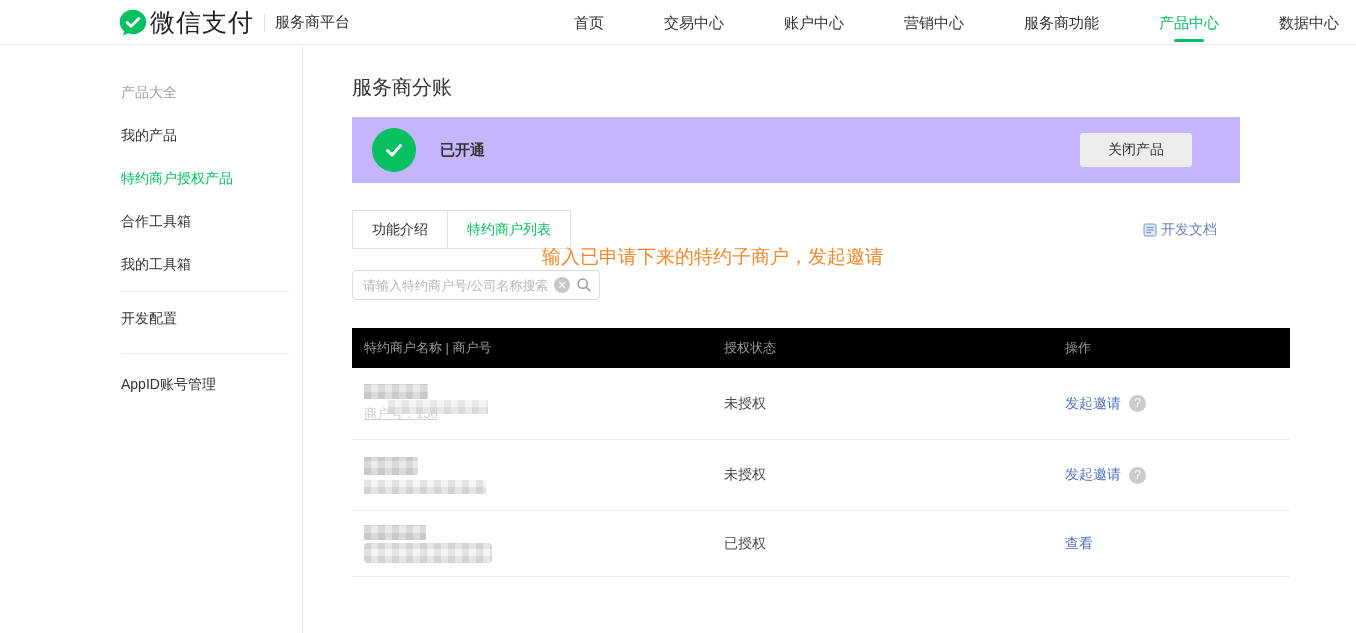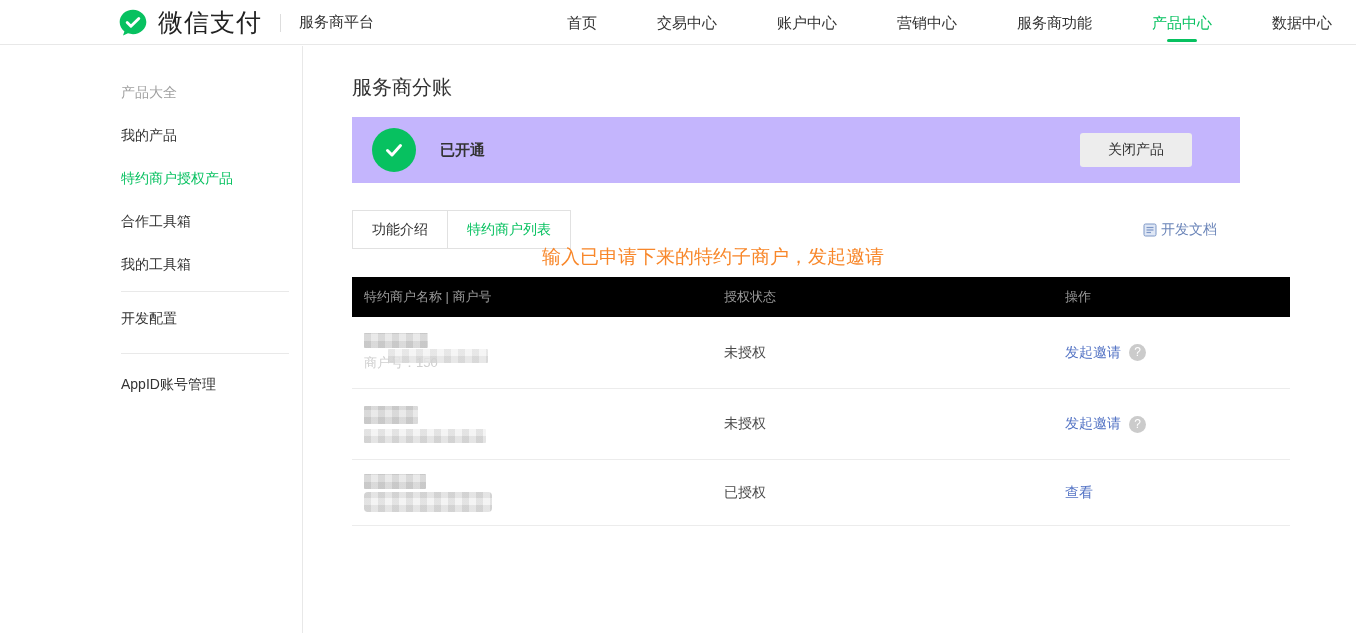--- a/index.html
+++ b/index.html
@@ -1,26 +1,26 @@
 <!DOCTYPE html>
 <html><head>
 <meta charset="utf-8">
 <style>
   * { margin:0; padding:0; box-sizing:border-box; }
   html,body { width:1356px; height:633px; overflow:hidden; background:#fff;
     font-family:"Liberation Sans","DejaVu Sans",sans-serif; color:#333; }
 
   
   .topbar { position:relative; height:45px; background:#fff; border-bottom:1px solid #e8e8e8; }
-  .logo-wrap { position:absolute; left:118px; top:0; height:45px; display:flex; align-items:center; gap:10px; }
+  .logo-wrap { position:absolute; left:118px; top:0; height:45px; display:flex; align-items:center; gap:2px; }
   .logo-icon { display:flex; align-items:center; }
   .logo-text { font-size:25px; color:#222; letter-spacing:1px; }
   .logo-divider { width:1px; height:18px; background:#ddd; margin:0 8px; }
   .portal-label { font-size:15px; color:#333; }
-  .topnav { position:absolute; right:0; top:0; height:45px; display:flex; align-items:center; gap:60px; padding-right:24px; }
+  .topnav { position:absolute; right:0; top:0; height:45px; display:flex; align-items:center; gap:60px; padding-right:17px; }
   .topnav .nav-item { position:relative; height:45px; line-height:45px; font-size:15px; color:#333; cursor:pointer; white-space:nowrap; }
   .topnav .nav-item.active { color:#07c160; }
   .topnav .nav-item.active::after { content:""; position:absolute; left:50%; transform:translateX(-50%);
     bottom:3px; width:30px; height:3px; border-radius:2px; background:#07c160; }
 
   
   .sidebar { position:absolute; left:0; top:46px; width:303px; height:587px; background:#fff; border-right:1px solid #e8e8e8; padding-top:25px; }
   .side-item { height:43px; line-height:43px; padding-left:121px; font-size:14px; color:#333; cursor:pointer; white-space:nowrap; }
   .side-item.muted { color:#a0a0a0; }
   .side-item.active { color:#07c160; }
@@ -75,21 +75,21 @@
   .action-link { color:#5272c4; cursor:pointer; }
   .help-icon { width:17px; height:17px; border-radius:50%; background:#cbcbcb; color:#fff; font-size:12px;
     line-height:17px; text-align:center; margin-left:8px; cursor:pointer; }
 
   .mosaic { background-color:#e4e4e4; border-radius:1px;
     background-image:
       repeating-linear-gradient(0deg, rgba(110,110,110,.10) 0 7px, rgba(255,255,255,.14) 7px 14px),
       repeating-linear-gradient(90deg, rgba(110,110,110,.14) 0 7px, rgba(255,255,255,.10) 7px 14px); }
   .mosaic.light { background-color:#f1f1f1; }
   .merchant-no-line { position:relative; margin-top:6px; height:18px; }
-  .merchant-no-text { font-size:13px; color:#cfcfcf; white-space:nowrap; }
+  .merchant-no-text { font-size:13px; color:#cfcfcf; white-space:nowrap;text-decoration:underline; }
   .merchant-no-line .overlay { position:absolute; left:24px; top:-5px; width:100px; height:14px; opacity:.85; }
 </style>
 </head>
 <body>
 
 <div class="topbar">
   <div class="logo-wrap">
     <span class="logo-icon">
       <svg width="30" height="30" viewBox="0 0 36 36">
         <path d="M18 2C9 2 2 8.6 2 16.8c0 4.6 2.2 8.7 5.7 11.4L6 33l6-2.6c1.9.6 3.9 1 6 1 8.8 0 16-6.6 16-14.6S26.8 2 18 2z" fill="#07c160"></path>
@@ -149,20 +149,30 @@
         <svg width="14" height="14" viewBox="0 0 14 14">
           <rect x="1" y="1" width="12" height="12" rx="1.5" fill="#dfe7f5" stroke="#7d97c6"></rect>
           <line x1="3.5" y1="4.5" x2="10.5" y2="4.5" stroke="#7d97c6" stroke-width="1.2"></line>
           <line x1="3.5" y1="7" x2="10.5" y2="7" stroke="#7d97c6" stroke-width="1.2"></line>
           <line x1="3.5" y1="9.5" x2="8" y2="9.5" stroke="#7d97c6" stroke-width="1.2"></line>
         </svg>
         <span>开发文档</span>
       </span>
     </div>
 
+    <div class="search-wrap">
+      <input class="search-input" type="text" placeholder="请输入特约商户号/公司名称搜索" style="">
+      <span class="clear-icon">✕</span>
+      <span class="search-icon">
+        <svg width="16" height="16" viewBox="0 0 16 16">
+          <circle cx="6.7" cy="6.7" r="4.6" fill="none" stroke="#9a9a9a" stroke-width="1.5"></circle>
+          <line x1="10.2" y1="10.2" x2="14" y2="14" stroke="#9a9a9a" stroke-width="1.5" stroke-linecap="round"></line>
+        </svg>
+      </span>
+    </div>
 
     <div class="table">
       <div class="t-head">
         <div>特约商户名称 | 商户号</div>
         <div>授权状态</div>
         <div>操作</div>
       </div>
 
       <div class="t-row r1">
         <div>

